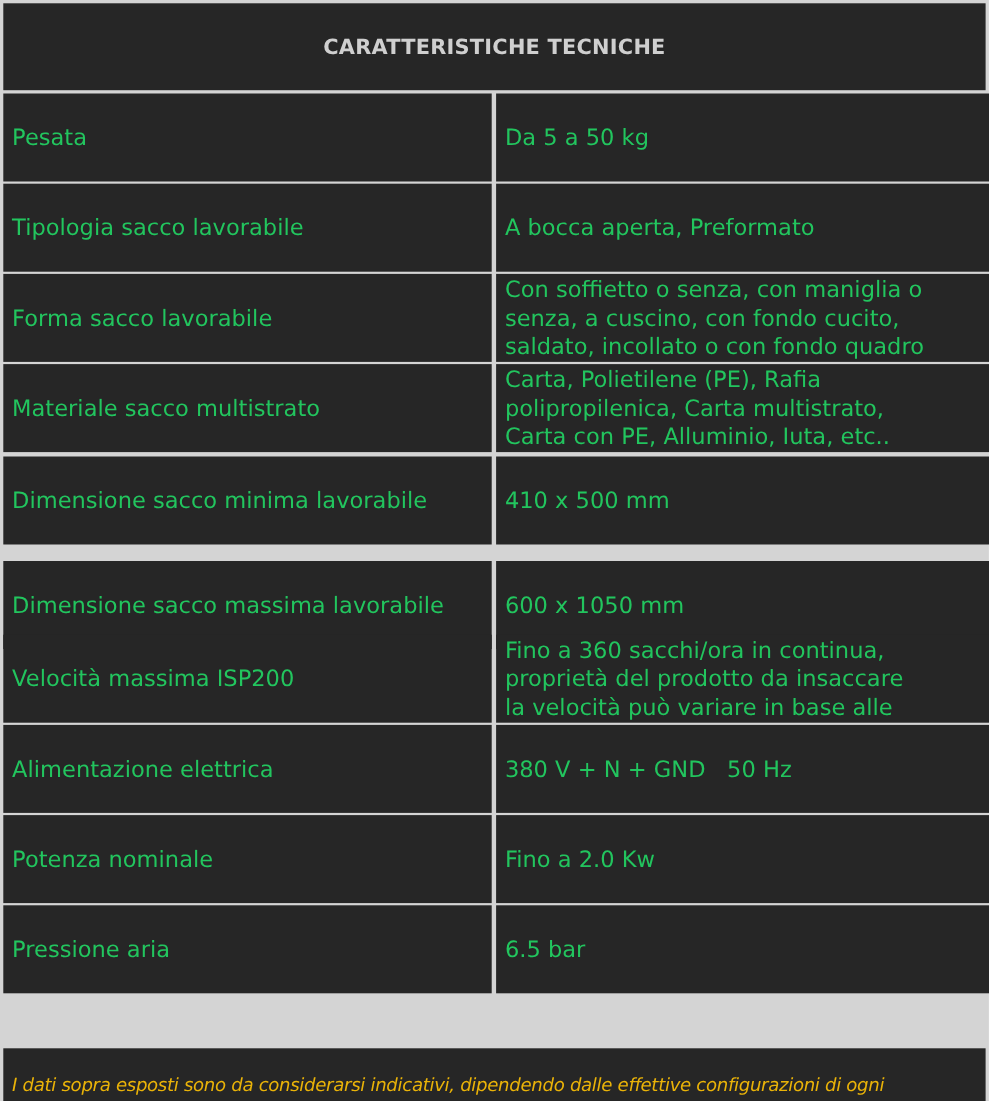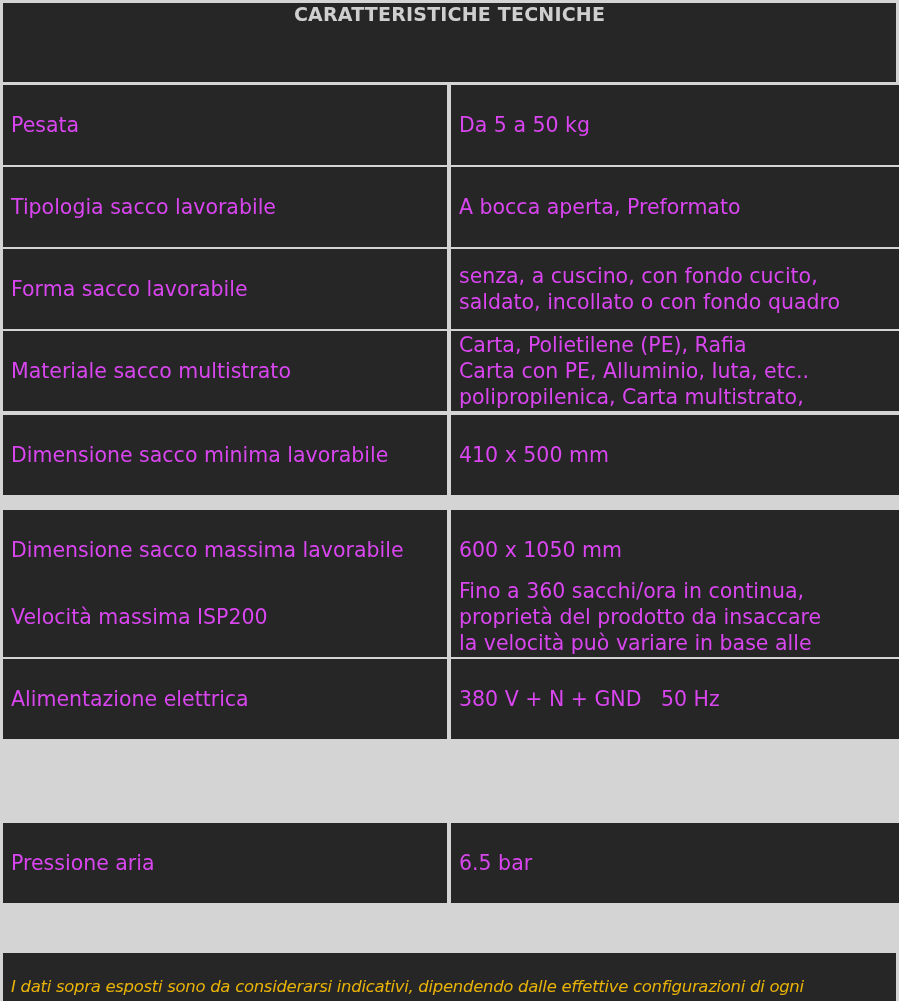--- a/index.html
+++ b/index.html
@@ -4,29 +4,29 @@
 <style>
   html, body { margin: 0; padding: 0; background: #ffffff; }
   body { width: 899px; height: 1001px; overflow: hidden; }
   .wrap {
     position: absolute; left: 0; top: 0; width: 899px; height: 1001px;
     background: #d4d4d4;
   }
   .header {
     position: absolute; left: 3px; top: 3px; width: 893px; height: 79px;
     background: #262626;
-    display: flex; justify-content: center;
+    display: flex; align-items: center; justify-content: center;
     color: #cfcfcf;
     font-family: "DejaVu Sans", sans-serif;
     font-weight: bold; font-size: 19px; letter-spacing: 0.2px;
   }
   .row { position: absolute; left: 3px; width: 893px; height: 80px; }
   .cell {
     position: absolute; top: 0; height: 80px; background: #262626;
-    color: #d946ef;
+    color: #22c55e;
     font-family: "DejaVu Sans", sans-serif;
     font-size: 20.5px; line-height: 26px;
     display: flex; align-items: center;
     box-sizing: border-box; padding-left: 8px;
     white-space: nowrap;
   }
   .cell.label { left: 0; width: 444px; }
   .cell.value { left: 448px; width: 534px; }
   .footer {
     position: absolute; left: 3px; top: 906px; width: 893px; height: 92px;
@@ -62,33 +62,34 @@
         <div>
           <div>A bocca aperta, Preformato</div>
         </div>
       </div>
   </div>
 
   <div class="row" style="top:249px">
     <div class="cell label">Forma sacco lavorabile</div>
     <div class="cell value">
         <div>
+      <div>Con soffietto o senza, con maniglia o</div>
       <div>senza, a cuscino, con fondo cucito,</div>
       <div>saldato, incollato o con fondo quadro</div>
     </div>
       </div>
   </div>
 
   <div class="row" style="top:331px">
     <div class="cell label">Materiale sacco multistrato</div>
     <div class="cell value">
         <div>
       <div>Carta, Polietilene (PE), Rafia</div>
+      <div>polipropilenica, Carta multistrato,</div>
       <div>Carta con PE, Alluminio, Iuta, etc..</div>
-      <div>polipropilenica, Carta multistrato,</div>
     </div>
       </div>
   </div>
 
   <div class="row" style="top:415px">
     <div class="cell label">Dimensione sacco minima lavorabile</div>
     <div class="cell value">
         <div>
           <div>410 x 500 mm</div>
         </div>
@@ -117,20 +118,28 @@
 
   <div class="row" style="top:659px">
     <div class="cell label">Alimentazione elettrica</div>
     <div class="cell value">
         <div>
           <div>380 V + N + GND&nbsp;&nbsp;&nbsp;50 Hz</div>
         </div>
       </div>
   </div>
 
+  <div class="row" style="top:741px">
+    <div class="cell label">Potenza nominale</div>
+    <div class="cell value">
+        <div>
+          <div>Fino a 2.0 Kw</div>
+        </div>
+      </div>
+  </div>
 
   <div class="row" style="top:823px">
     <div class="cell label">Pressione aria</div>
     <div class="cell value">
         <div>
           <div>6.5 bar</div>
         </div>
       </div>
   </div>
 

